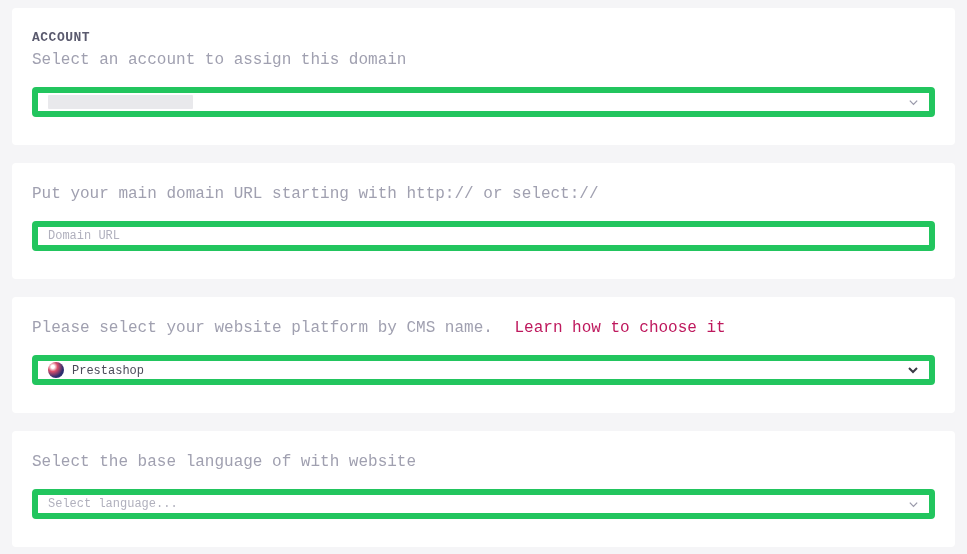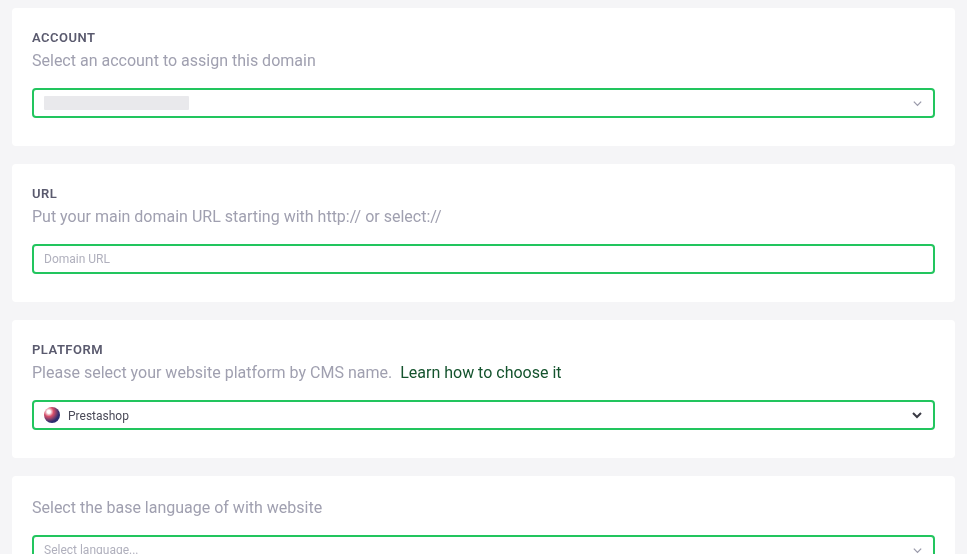--- a/index.html
+++ b/index.html
@@ -11,42 +11,43 @@
       background: #f5f5f7;
       font-family: -apple-system, BlinkMacSystemFont, "Segoe UI", Roboto, "Helvetica Neue", Arial, sans-serif;
       padding: 8px 12px;
       width: 967px;
     }
     .card {
       background: #fff;
       border-radius: 4px;
       padding: 22px 20px 28px 20px;
       margin-bottom: 18px;
+      font-family: Liberation Mono, monospace;
     }
     .card-title {
       font-size: 13px;
       font-weight: 600;
       letter-spacing: 0.5px;
       text-transform: uppercase;
       color: #5a5a6e;
       margin-bottom: 6px;
     }
     .card-desc {
       font-size: 16px;
       color: #a0a0b0;
       margin-bottom: 18px;
     }
     .card-desc a {
-      color: #14532d;
+      color: #be185d;
       text-decoration: none;
-      margin-left: 4px;
+      margin-left: 12px;
     }
     .field {
       width: 100%;
-      border: 2px solid #22c55e;
+      border: 6px solid #22c55e;
       border-radius: 4px;
       height: 30px;
       padding: 0 10px;
       display: flex;
       align-items: center;
       justify-content: space-between;
       font-size: 12px;
       color: #6a6a7a;
       background: #fff;
       cursor: pointer;
@@ -109,29 +110,27 @@
     </div>
     <span class="chevron">
       <svg viewBox="0 0 12 12">
           <polyline points="2,4 6,8 10,4"></polyline>
         </svg>
     </span>
   </div>
 </div>
 
 <div class="card">
-  <div class="card-title">URL</div>
   <div class="card-desc">Put your main domain URL starting with http:// or select://</div>
   <div class="field input">
     <span class="placeholder">Domain URL</span>
   </div>
 </div>
 
 <div class="card">
-  <div class="card-title">PLATFORM</div>
   <div class="card-desc">
     <span>Please select your website platform by CMS name.</span>
     <a href="#">Learn how to choose it</a>
   </div>
   <div class="field">
     <div class="field-left">
       <span class="platform-logo"></span>
       <span class="value">Prestashop</span>
     </div>
     <span class="chevron dark">

